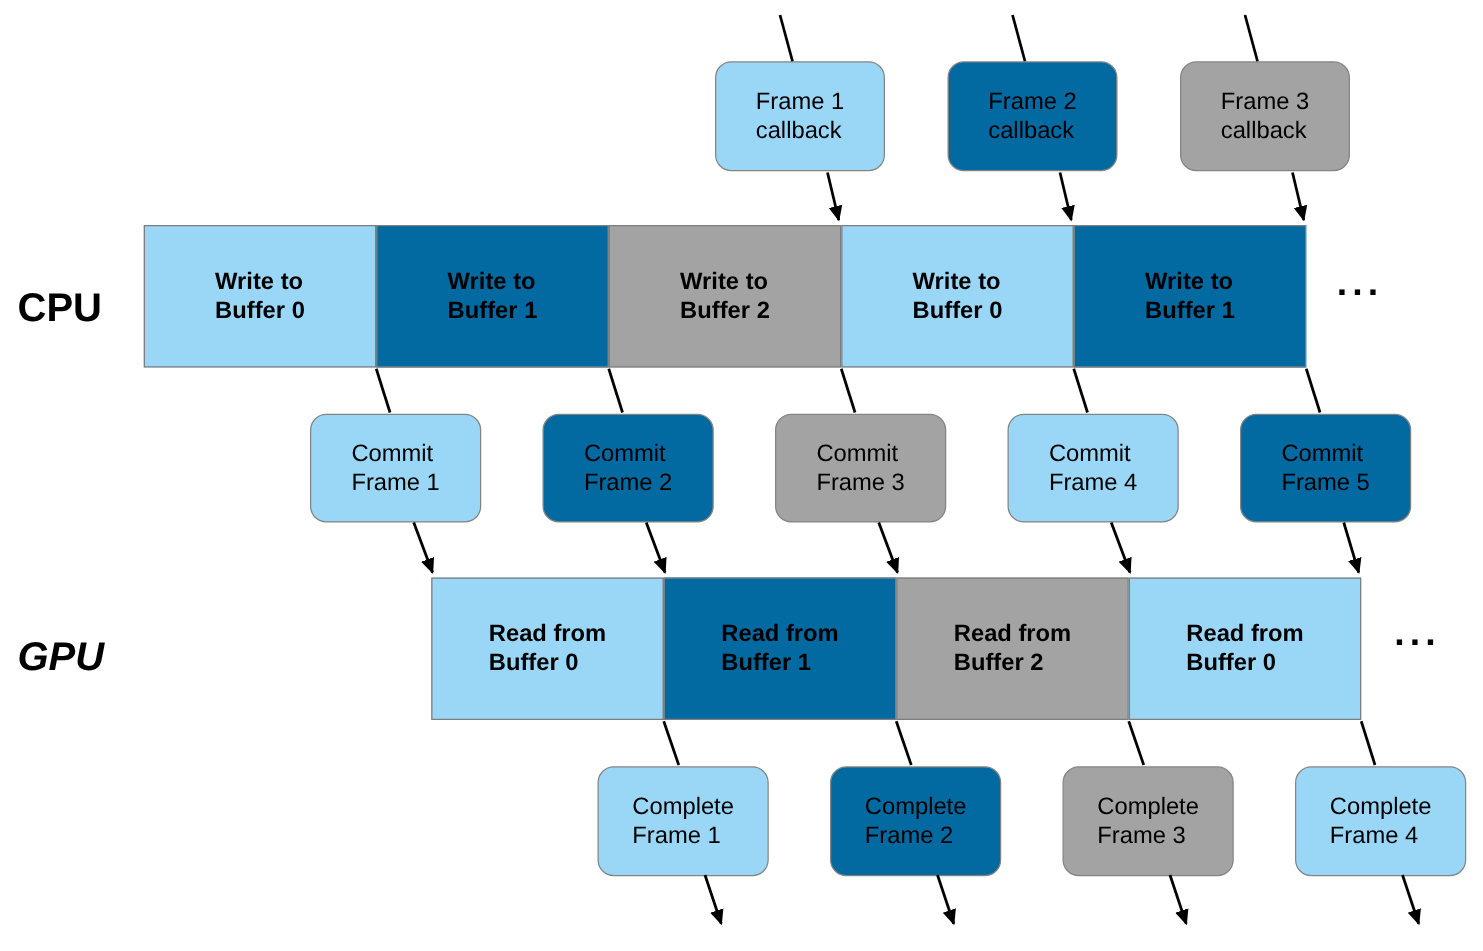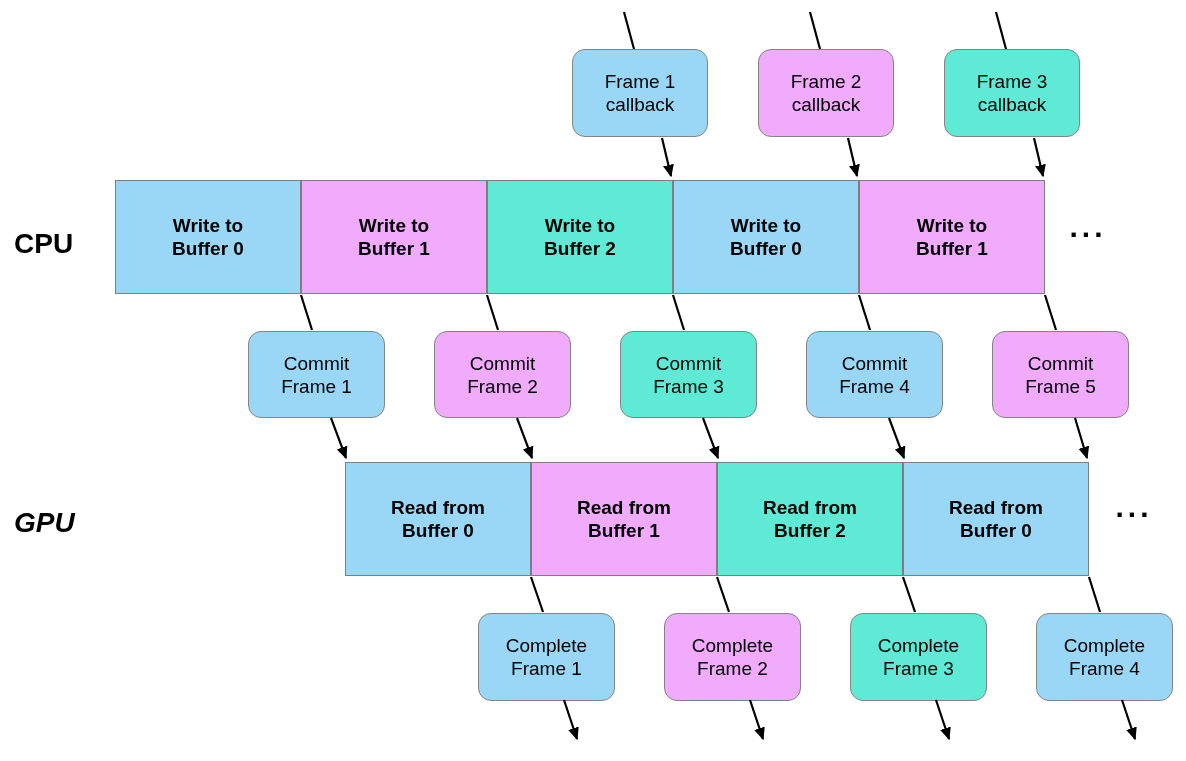--- a/index.html
+++ b/index.html
@@ -7,32 +7,31 @@
     position:relative;
     width:1186px;height:761px;
     background:#ffffff;
     font-family:"Liberation Sans", sans-serif;
     overflow:hidden;
   }
   .box{
     position:absolute;
     box-sizing:border-box;
     display:flex;align-items:center;justify-content:center;
-    text-align:center;
     white-space:pre-line;
     font-size:19px;line-height:23px;color:#000;
   }
   .bar-seg{ border:1px solid #7E7E7E;font-weight:bold; }
   .rbox{ border:1.5px solid #848484; border-radius:13px; }
   [data-color="blue"]{  background:#9AD7F7; }
-  [data-color="green"]{ background:#f0abfc; }
-  [data-color="red"]{   background:#5eead4; }
+  [data-color="green"]{ background:#0369a1; }
+  [data-color="red"]{   background:#a3a3a3; }
   .side-label{
     position:absolute;width:70px;
-    font-weight:bold;font-size:28px;color:#000;
+    font-weight:bold;font-size:32px;color:#000;
   }
   .dots{
     position:absolute;width:48px;text-align:center;
     font-weight:bold;font-size:30px;line-height:30px;letter-spacing:4px;color:#000;
   }
   #arrows{
     position:absolute;left:0;top:0;width:1186px;height:761px;
     pointer-events:none;
   }
   #arrows line{ stroke:#000; stroke-width:2.2px; }

